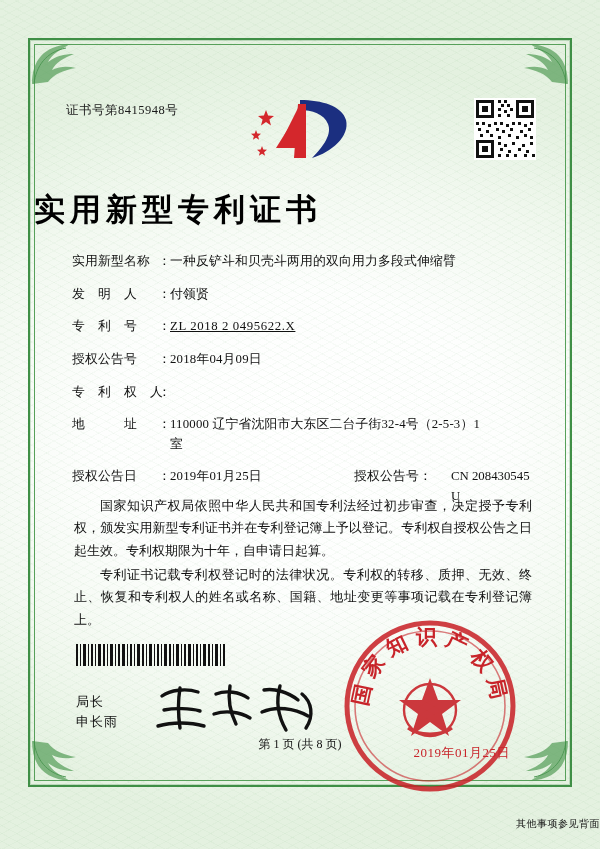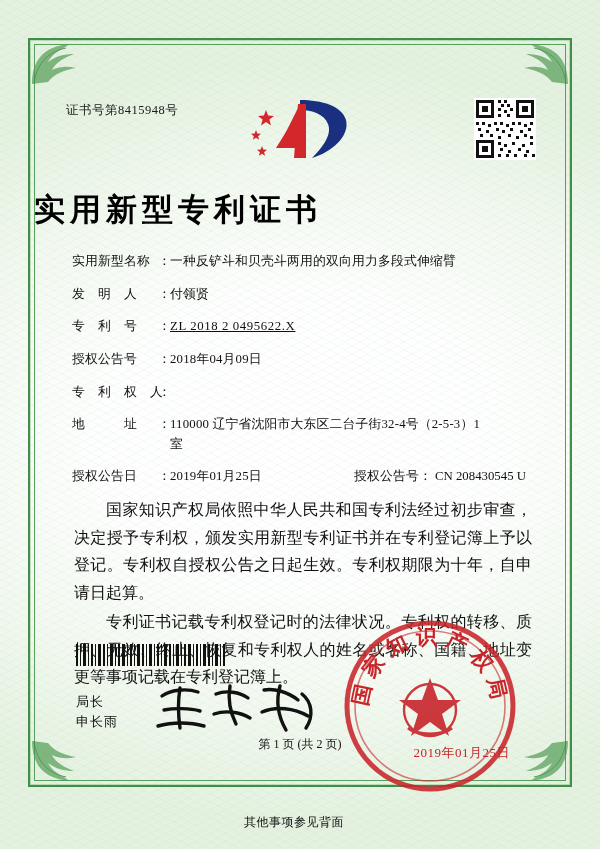--- a/index.html
+++ b/index.html
@@ -141,31 +141,32 @@
   .fval.mono { font-family: "Liberation Serif", serif; letter-spacing: 0.6px; text-decoration: underline; }
   .addr-line2 { padding-left: 0; }
 
   .frow.two .fval { flex: 0 0 auto; width: 170px; }
   .flabel2 {
     flex: 0 0 auto;
     white-space: nowrap;
     letter-spacing: 0.2px;
     margin-left: 14px;
   }
-  .fval2 { flex: 1 1 auto; margin-left: 4px; }
+  .fval2 { flex: 1 1 auto; margin-left: 20px; }
 
   .para {
     position: absolute;
     left: 40px;
     right: 34px;
     top: 452px;
-    font-size: 16px;
+    font-size: 13px;
     line-height: 1.72;
     color: #111;
     text-align: justify;
+    font-family: Liberation Mono, monospace;
   }
   .para p { margin: 0 0 2px 0; text-indent: 2em; }
 
   .barcode {
     position: absolute;
     left: 42px;
     top: 600px;
     width: 150px;
     height: 22px;
   }
@@ -211,24 +212,24 @@
     right: 0;
     bottom: 28px;
     text-align: center;
     font-size: 12px;
     color: #111;
   }
 
   .footnote {
     position: absolute;
     left: 0;
-    right: 12px;
+    right: 0;
     bottom: 18px;
-    text-align: center;
-    font-size: 12px;
+    text-align: right;
+    font-size: 10px;
     color: #111;
     letter-spacing: 0.5px;
   }
 </style>
 </head>
 <body>
 
 <div class="page">
 
   <div class="border-outer"></div>
@@ -486,17 +487,17 @@
           <path id="sealArc" d="M 88,88 m -62,0 a 62,62 0 1,1 124,0"></path>
         </defs>
         <text font-family="'Liberation Serif', serif" font-size="21" font-weight="bold" fill="#c8242a" letter-spacing="7">
           <textPath href="#sealArc" startOffset="50%" text-anchor="middle">国家知识产权局</textPath>
         </text>
       </svg>
     </div>
 
     <div class="seal-date">2019年01月25日</div>
 
-    <div class="pagenum">第 1 页 (共 2 页)</div>
+    <div class="pagenum">第 1 页 (共 8 页)</div>
   </div>
 
   <div class="footnote">其他事项参见背面</div>
 </div>
 
 </body></html>

